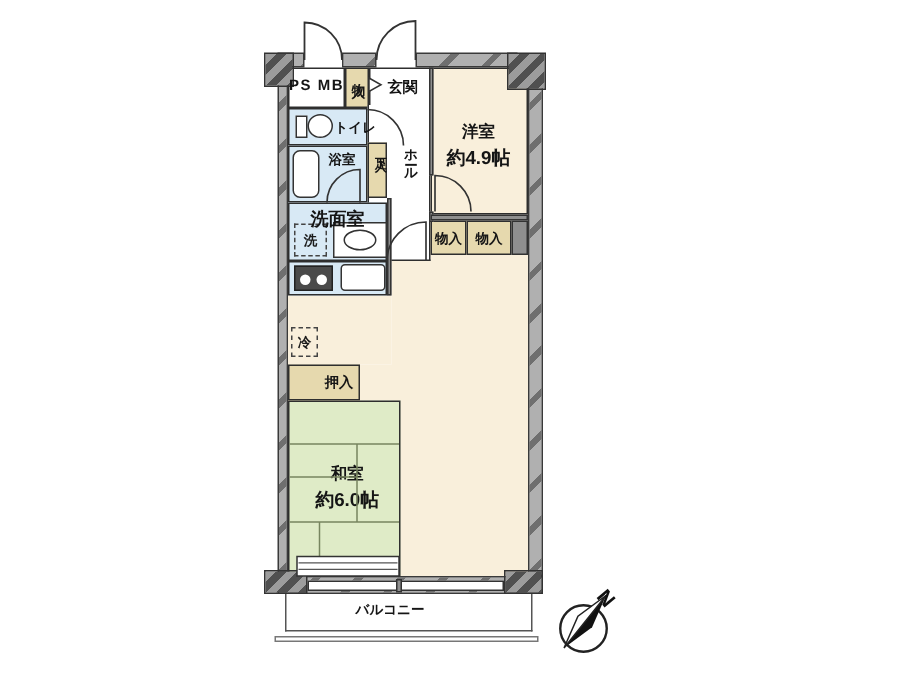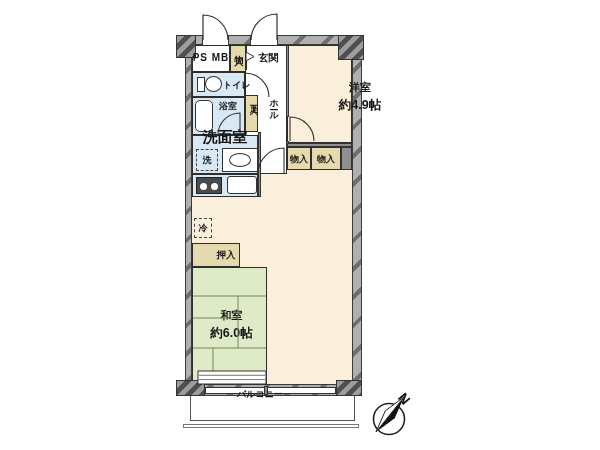--- a/index.html
+++ b/index.html
@@ -88,21 +88,21 @@
   <div class="fixture" style="left:227px;top:176px;width:30px;height:18px;border-radius:3px;"></div>
   <div class="dashedbox" style="left:196px;top:149px;width:22px;height:22px;">
     <span>洗</span>
   </div>
   <div class="dashedbox" style="left:194px;top:218px;width:18px;height:20px;">
     <span>冷</span>
   </div>
 
   <div class="abs" style="left:190px;top:396px;width:165px;height:25px;border:1.5px solid #555;border-top:none;z-index:4;"></div>
   <div class="abs" style="left:183px;top:424px;width:176px;height:4px;border:1px solid #777;z-index:4;"></div>
-  <div class="lbl center" style="left:190px;top:388px;width:140px;font-size:9px;text-align:right;">バルコニー</div>
+  <div class="lbl center" style="left:190px;top:400px;width:140px;font-size:9px;text-align:right;">バルコニー</div>
 
   <svg class="overlay" width="600" height="450" viewBox="0 0 600 450">
 
     <path d="M203,40 L203,15 A25,25 0 0 1 228,40" fill="none" stroke="#333" stroke-width="1.2"></path>
     <path d="M277,40 L277,14 A26,26 0 0 0 251,40" fill="none" stroke="#333" stroke-width="1.2"></path>
 
     <path d="M245,73 A24,24 0 0 1 269,97" fill="none" stroke="#333" stroke-width="1.1"></path>
     <path d="M240,135 L240,113 A22,22 0 0 0 218,135" fill="none" stroke="#333" stroke-width="1.1"></path>
     <path d="M290,141 L290,117 A24,24 0 0 1 314,141" fill="none" stroke="#333" stroke-width="1.1"></path>
     <path d="M284,174 L284,148 A26,26 0 0 0 258,174" fill="none" stroke="#333" stroke-width="1.1"></path>
@@ -131,26 +131,26 @@
     </g>
   </svg>
 
   <div class="lbl center" style="left:192px;top:52px;width:38px;font-size:10px;letter-spacing:1px;">PS MB</div>
   <div class="lbl vert" style="left:232px;top:48px;font-size:9px;">物入</div>
   <div class="lbl center" style="left:250px;top:51px;width:37px;font-size:10px;">玄関</div>
   <div class="lbl" style="left:223px;top:79px;font-size:9px;">トイレ</div>
   <div class="lbl" style="left:219px;top:100px;font-size:9px;">浴室</div>
   <div class="lbl vert" style="left:247px;top:98px;font-size:8px;">下足入</div>
   <div class="lbl vert" style="left:267px;top:93px;font-size:9px;">ホール</div>
-  <div class="lbl center" style="left:192px;top:128px;width:66px;font-size:15px;">洗面室</div>
+  <div class="lbl center" style="left:192px;top:138px;width:66px;font-size:12px;">洗面室</div>
   <div class="lbl center" style="left:287px;top:153px;width:24px;font-size:9px;">物入</div>
   <div class="lbl center" style="left:311px;top:153px;width:30px;font-size:9px;">物入</div>
   <div class="lbl center" style="left:192px;top:249px;width:68px;font-size:9.5px;">押入</div>
 
-  <div class="roomlbl" style="left:287px;top:80px;width:64px;margin-left:41px;">
+  <div class="roomlbl" style="left:287px;top:80px;width:64px;">
     <span class="rname">洋室</span>
     <span class="rsize">約4.9帖</span>
   </div>
   <div class="roomlbl" style="left:192px;top:308px;width:79px;">
     <span class="rname">和室</span>
     <span class="rsize">約6.0帖</span>
   </div>
 
 </div>
 

